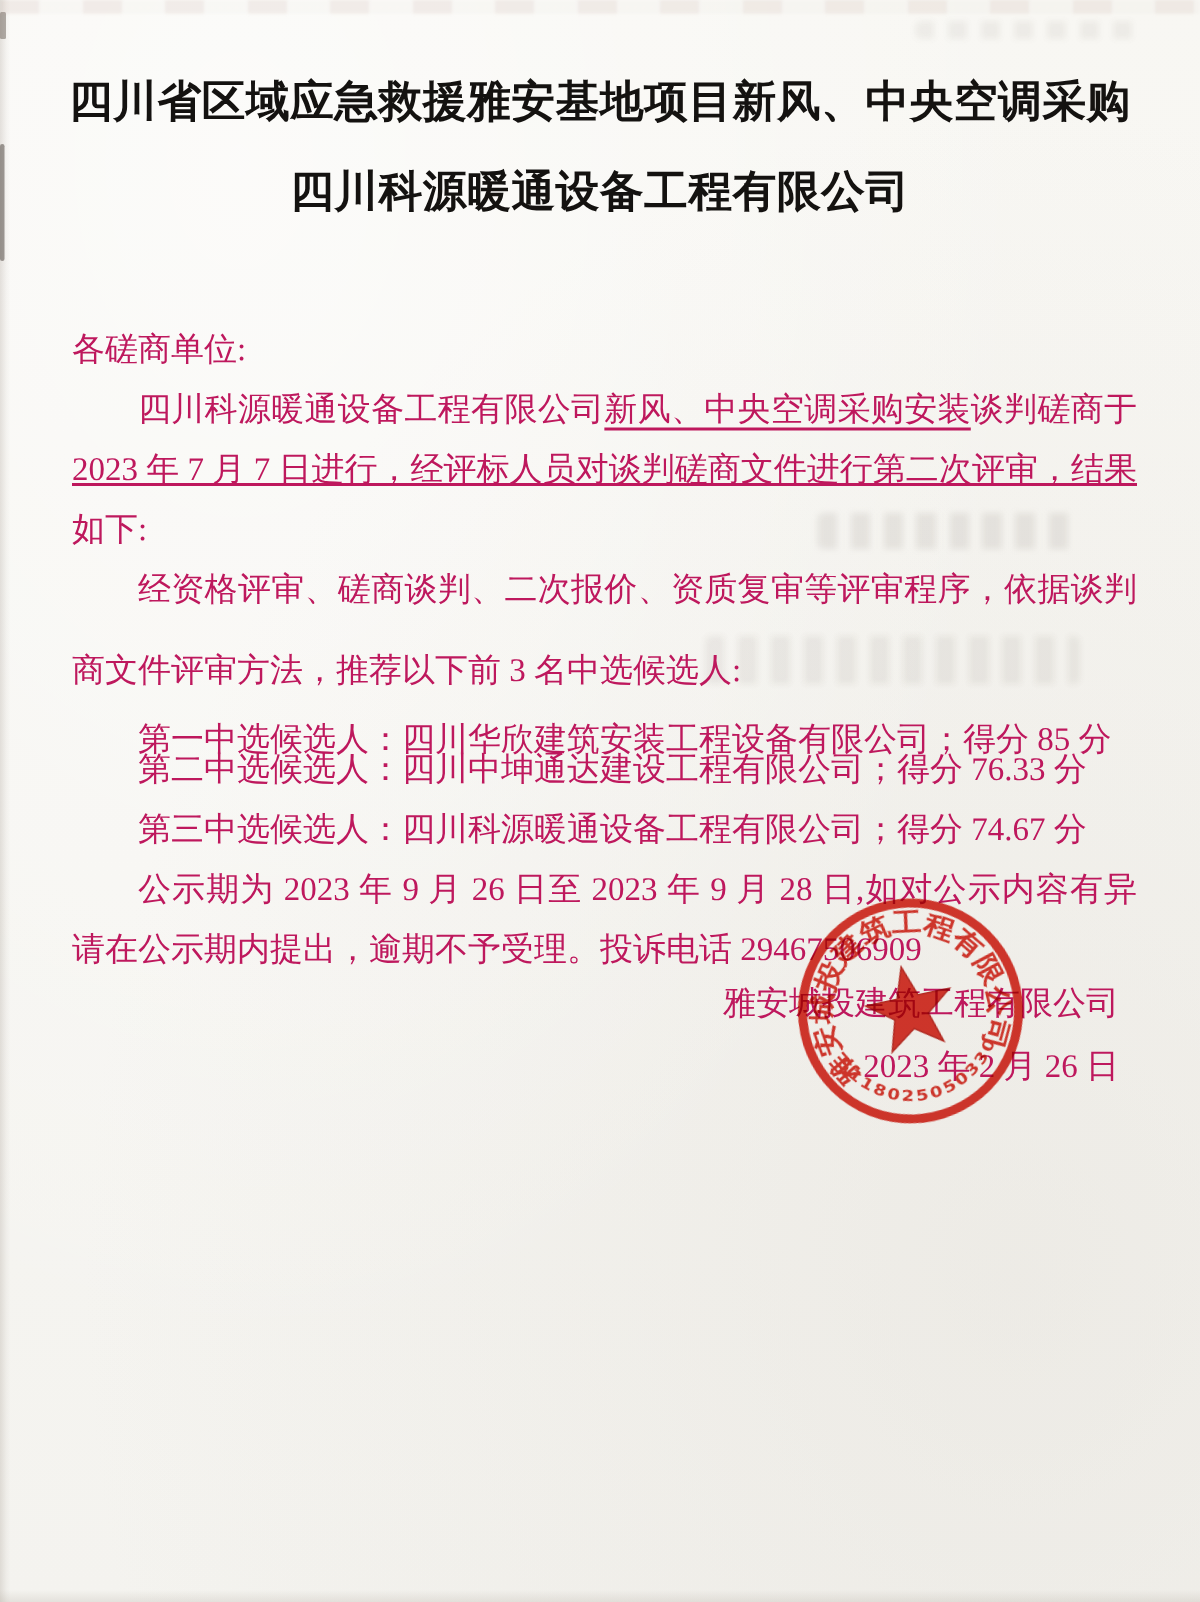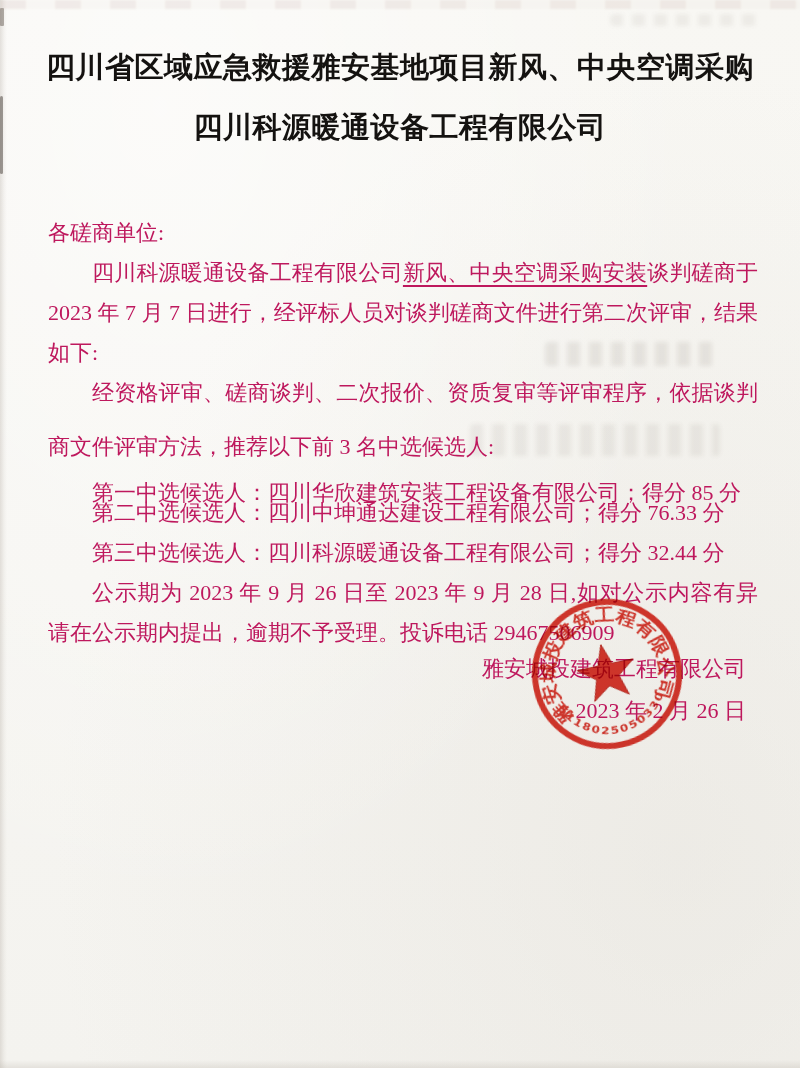--- a/index.html
+++ b/index.html
@@ -58,29 +58,29 @@
 <div class="abs smudge smudge1"></div>
 <div class="abs smudge smudge2"></div>
 <div class="abs smudge smudge3"></div>
 
 <div class="abs title title1">四川省区域应急救援雅安基地项目新风、中央空调采购</div>
 <div class="abs title title2">四川科源暖通设备工程有限公司</div>
 
 <div class="abs line" style="top:216px;">各磋商单位:</div>
 
 <div class="abs line fill indent" style="top:256px;"><span>四川科源暖通设备工程有限公司</span><span class="u">新风、中央空调采购安装</span><span>谈判磋商于</span></div>
-<div class="abs line fill" style="top:296px;">2023 年 7 月 7 日进行，经评标人员对谈判磋商文件进行第二次评审，结果</div>
+<div class="abs line fill" style="top:296px;text-decoration:underline;">2023 年 7 月 7 日进行，经评标人员对谈判磋商文件进行第二次评审，结果</div>
 <div class="abs line" style="top:336px;">如下:</div>
 
 <div class="abs line fill indent" style="top:376px;">经资格评审、磋商谈判、二次报价、资质复审等评审程序，依据谈判磋</div>
 <div class="abs line" style="top:416px;margin-top:14px;">商文件评审方法，推荐以下前 3 名中选候选人:</div>
 
 <div class="abs line indent" style="top:456px;margin-top:20px;">第一中选候选人：四川华欣建筑安装工程设备有限公司；得分 85 分</div>
 <div class="abs line indent" style="top:496px;">第二中选候选人：四川中坤通达建设工程有限公司；得分 76.33 分</div>
-<div class="abs line indent" style="top:536px;">第三中选候选人：四川科源暖通设备工程有限公司；得分 32.44 分</div>
+<div class="abs line indent" style="top:536px;">第三中选候选人：四川科源暖通设备工程有限公司；得分 74.67 分</div>
 
 <div class="abs line fill indent" style="top:576px;">公示期为 2023 年 9 月 26 日至 2023 年 9 月 28 日,如对公示内容有异议,</div>
 <div class="abs line" style="top:616px;">请在公示期内提出，逾期不予受理。投诉电话 29467506909</div>
 
 <div class="abs line sig" style="top:652px;">雅安城投建筑工程有限公司</div>
 <div class="abs line sig" style="top:694px;">2023 年 2 月 26 日</div>
 
 <svg class="abs seal" viewBox="0 0 160 160">
   <defs>
     <path id="sealArc" d="M 39.4 114.1 A 53 53 0 1 1 120.6 114.1" fill="none"></path>

